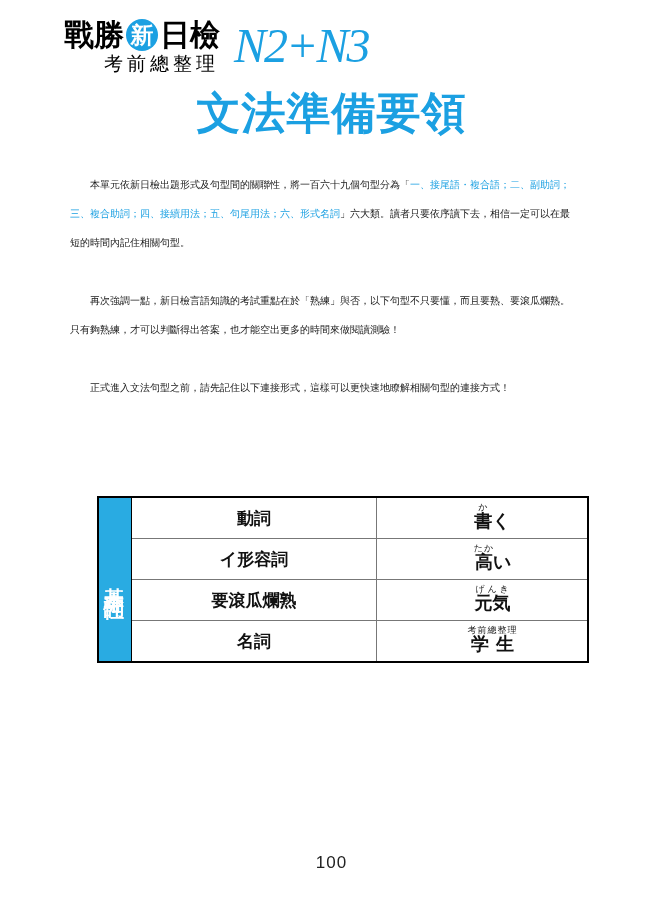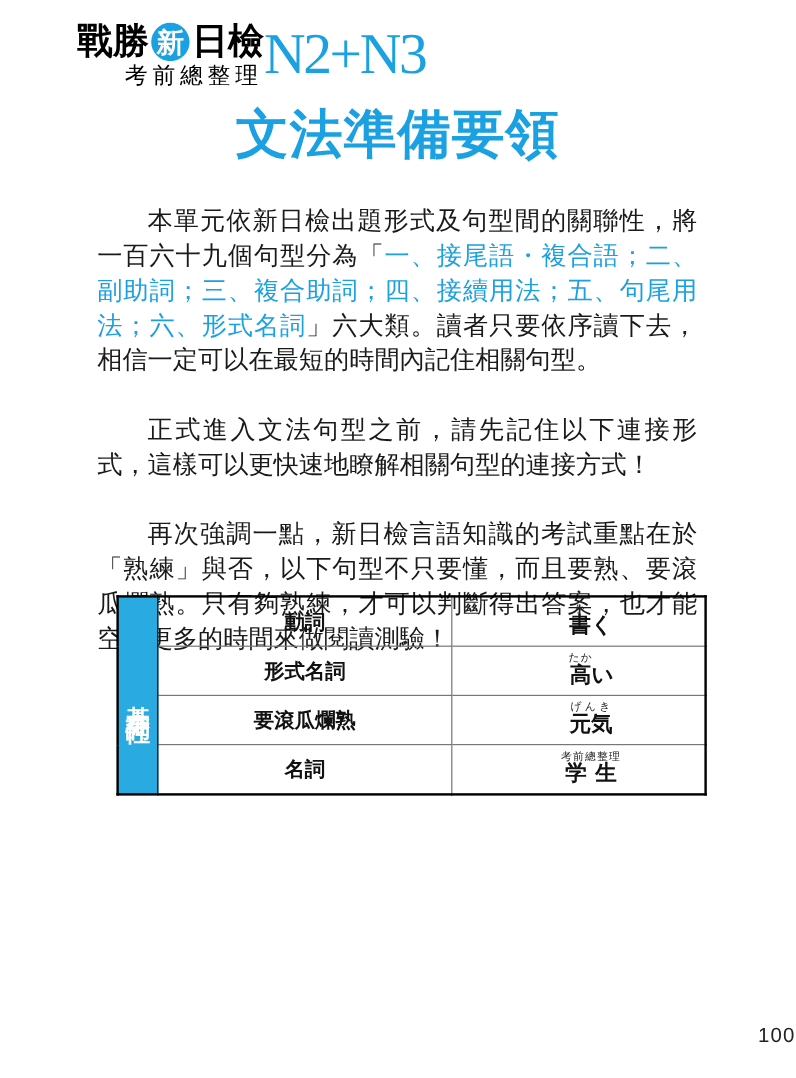--- a/index.html
+++ b/index.html
@@ -54,25 +54,26 @@
   .logo-row2 {
     font-weight: normal;
     font-size: 19px;
     color: #000;
     letter-spacing: 4px;
     margin-left: 40px;
     line-height: 23px;
   }
   .logo-level {
     font-family: "Liberation Serif", serif;
+    font-style: italic;
     font-size: 48px;
     letter-spacing: -2px;
     color: var(--accent);
     line-height: 56px;
-    margin-left: 0px;
+    margin-left: 14px;
     margin-top: -2px;
   }
 
   
   .page-title {
     position: absolute;
     top: 84px;
     left: 0;
     width: 100%;
     margin: 0;
@@ -81,24 +82,24 @@
     font-size: 44px;
     font-weight: bold;
     letter-spacing: 1px;
     line-height: 58px;
   }
 
   
   .content {
     position: absolute;
     top: 170px;
-    left: 81px;
+    left: 70px;
     width: 500px;
     color: var(--ink);
-    font-size: 21px;
+    font-size: 10px;
     line-height: 29px;
     text-align: justify;
   }
   .content p {
     margin: 0 0 29px 0;
     text-indent: 2em;
   }
   .hl { color: var(--accent); }
 
   
@@ -148,21 +149,21 @@
     color: #222;
     letter-spacing: 1px;
   }
 
   
   .page-number {
     position: absolute;
     top: 853px;
     left: 0;
     width: 100%;
-    text-align: right;
+    text-align: center;
     font-size: 17px;
     color: #222;
     letter-spacing: 1px;
   }
 </style>
 </head>
 <body>
 
 <div class="page">
 
@@ -175,33 +176,33 @@
       </div>
       <div class="logo-row2">考前總整理</div>
     </div>
     <div class="logo-level">N2+N3</div>
   </header>
 
   <h1 class="page-title">文法準備要領</h1>
 
   <section class="content">
     <p><span>本單元依新日檢出題形式及句型間的關聯性，將一百六十九個句型分為「</span><span class="hl">一、接尾語・複合語；二、副助詞；三、複合助詞；四、接續用法；五、句尾用法；六、形式名詞</span><span>」六大類。讀者只要依序讀下去，相信一定可以在最短的時間內記住相關句型。</span></p>
+    <p>再次強調一點，新日檢言語知識的考試重點在於「熟練」與否，以下句型不只要懂，而且要熟、要滾瓜爛熟。只有夠熟練，才可以判斷得出答案，也才能空出更多的時間來做閱讀測驗！</p>
     <p>正式進入文法句型之前，請先記住以下連接形式，這樣可以更快速地瞭解相關句型的連接方式！</p>
-    <p>再次強調一點，新日檢言語知識的考試重點在於「熟練」與否，以下句型不只要懂，而且要熟、要滾瓜爛熟。只有夠熟練，才可以判斷得出答案，也才能空出更多的時間來做閱讀測驗！</p>
   </section>
 
   <table class="basics-table">
     <tbody>
       <tr>
         <td class="vhead" rowspan="4">基本詞性</td>
         <td class="pos-cell">動詞</td>
         <td class="example-cell"><ruby><span>書</span><rt>か</rt></ruby><span>く</span></td>
       </tr>
       <tr>
-        <td class="pos-cell">形式名詞</td>
+        <td class="pos-cell">イ形容詞</td>
         <td class="example-cell"><ruby><span>高</span><rt>たか</rt></ruby><span>い</span></td>
       </tr>
       <tr>
         <td class="pos-cell">要滾瓜爛熟</td>
         <td class="example-cell"><ruby><span>元気</span><rt>げんき</rt></ruby><span></span></td>
       </tr>
       <tr>
         <td class="pos-cell">名詞</td>
         <td class="example-cell"><ruby><span>学生</span><rt>考前總整理</rt></ruby><span></span></td>
       </tr>

